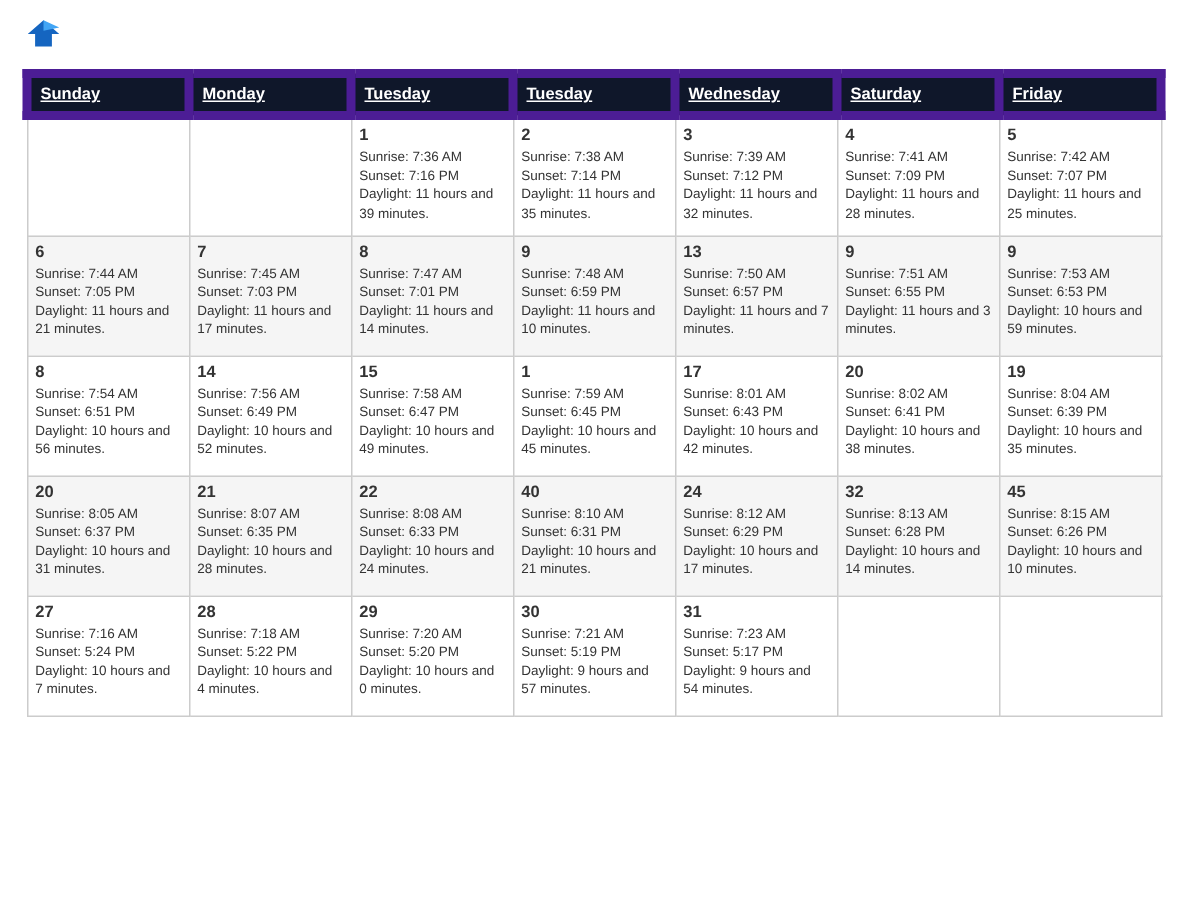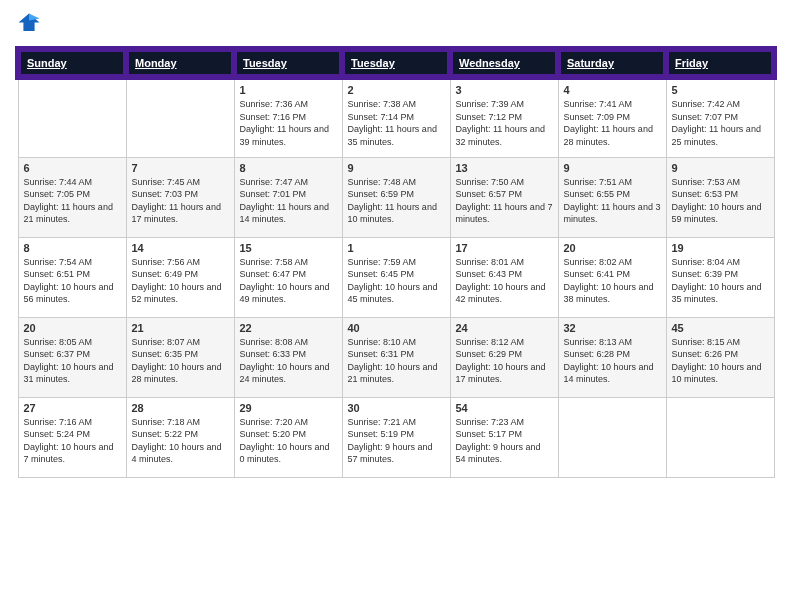--- a/index.html
+++ b/index.html
@@ -255,21 +255,21 @@
           </td>
           <td>
             <div class="day-number">29</div>
             <div class="day-info">Sunrise: 7:20 AM<br>Sunset: 5:20 PM<br>Daylight: 10 hours and 0 minutes.</div>
           </td>
           <td>
             <div class="day-number">30</div>
             <div class="day-info">Sunrise: 7:21 AM<br>Sunset: 5:19 PM<br>Daylight: 9 hours and 57 minutes.</div>
           </td>
           <td>
-            <div class="day-number">54</div>
+            <div class="day-number">31</div>
             <div class="day-info">Sunrise: 7:23 AM<br>Sunset: 5:17 PM<br>Daylight: 9 hours and 54 minutes.</div>
           </td>
           <td class="empty-cell"></td>
           <td class="empty-cell"></td>
         </tr>
       </tbody>
   </table>
 </div>
 
 </body></html>

